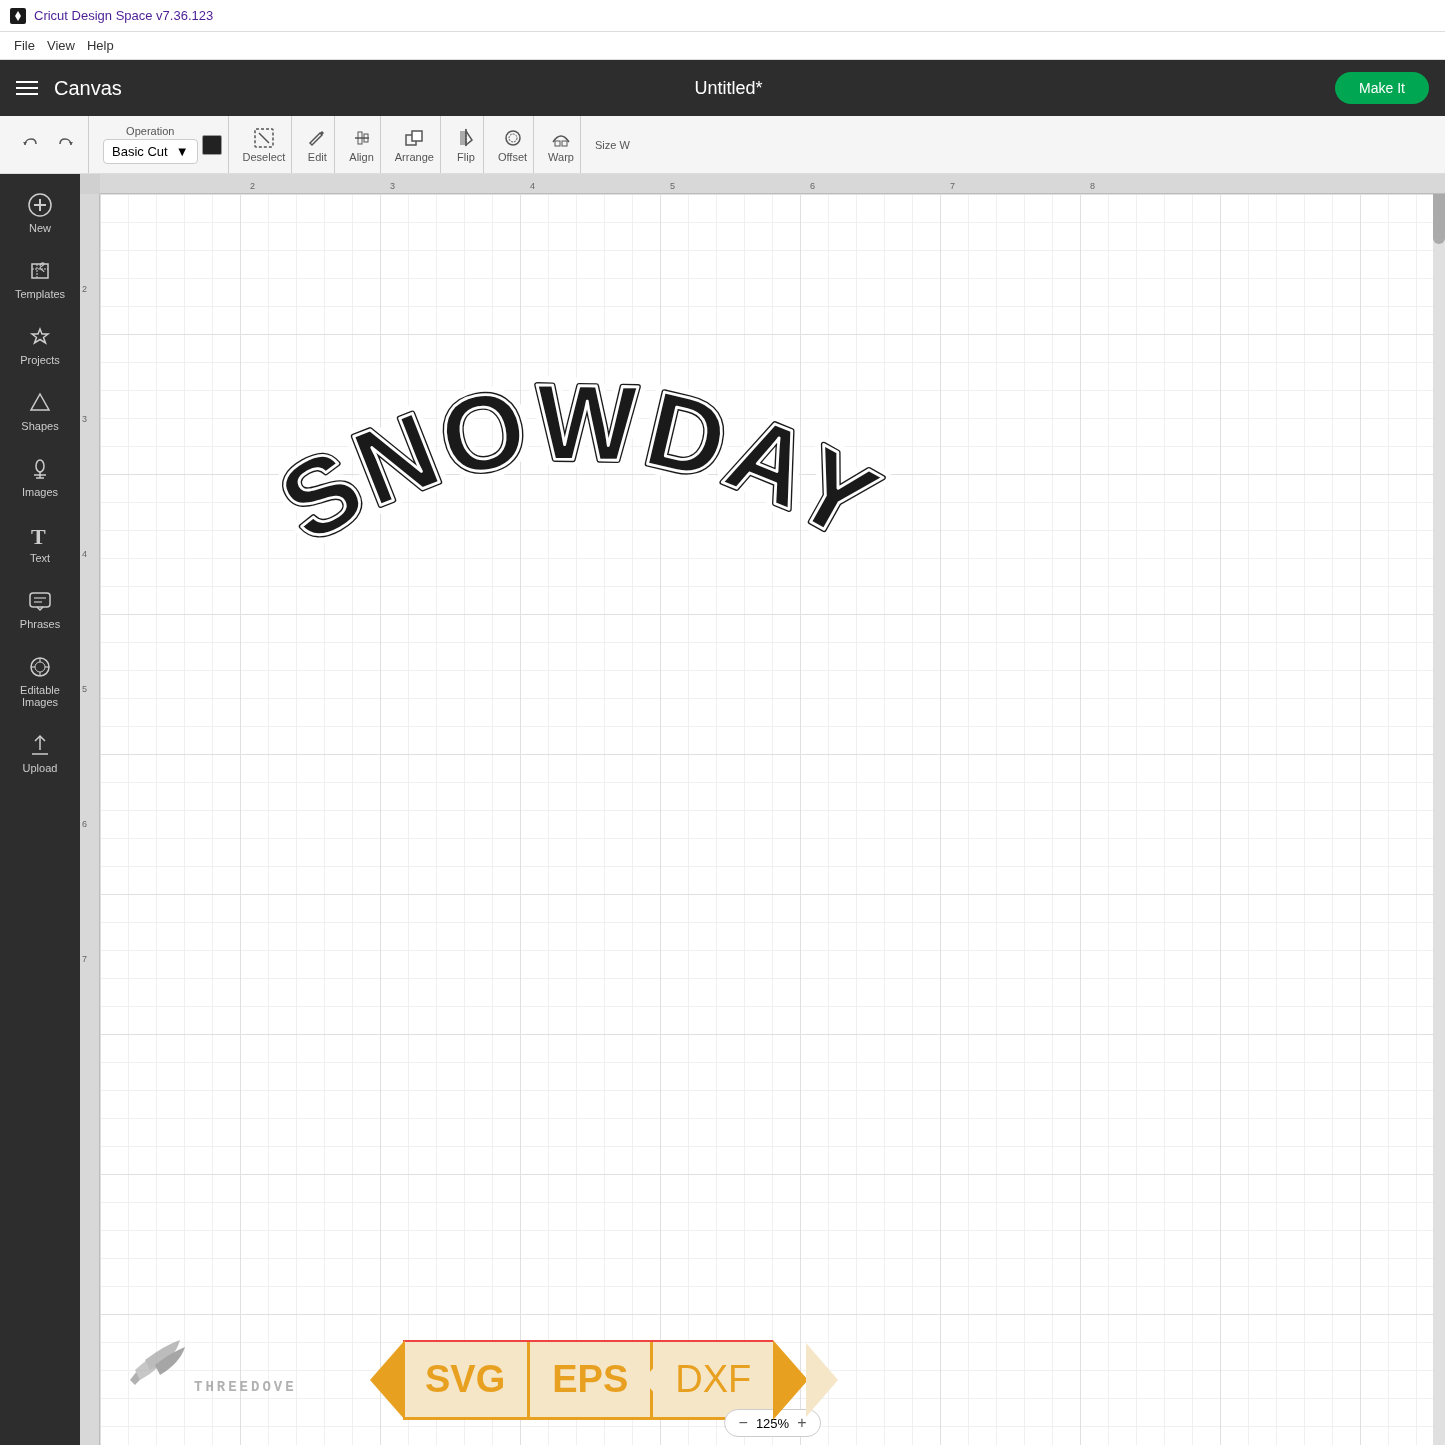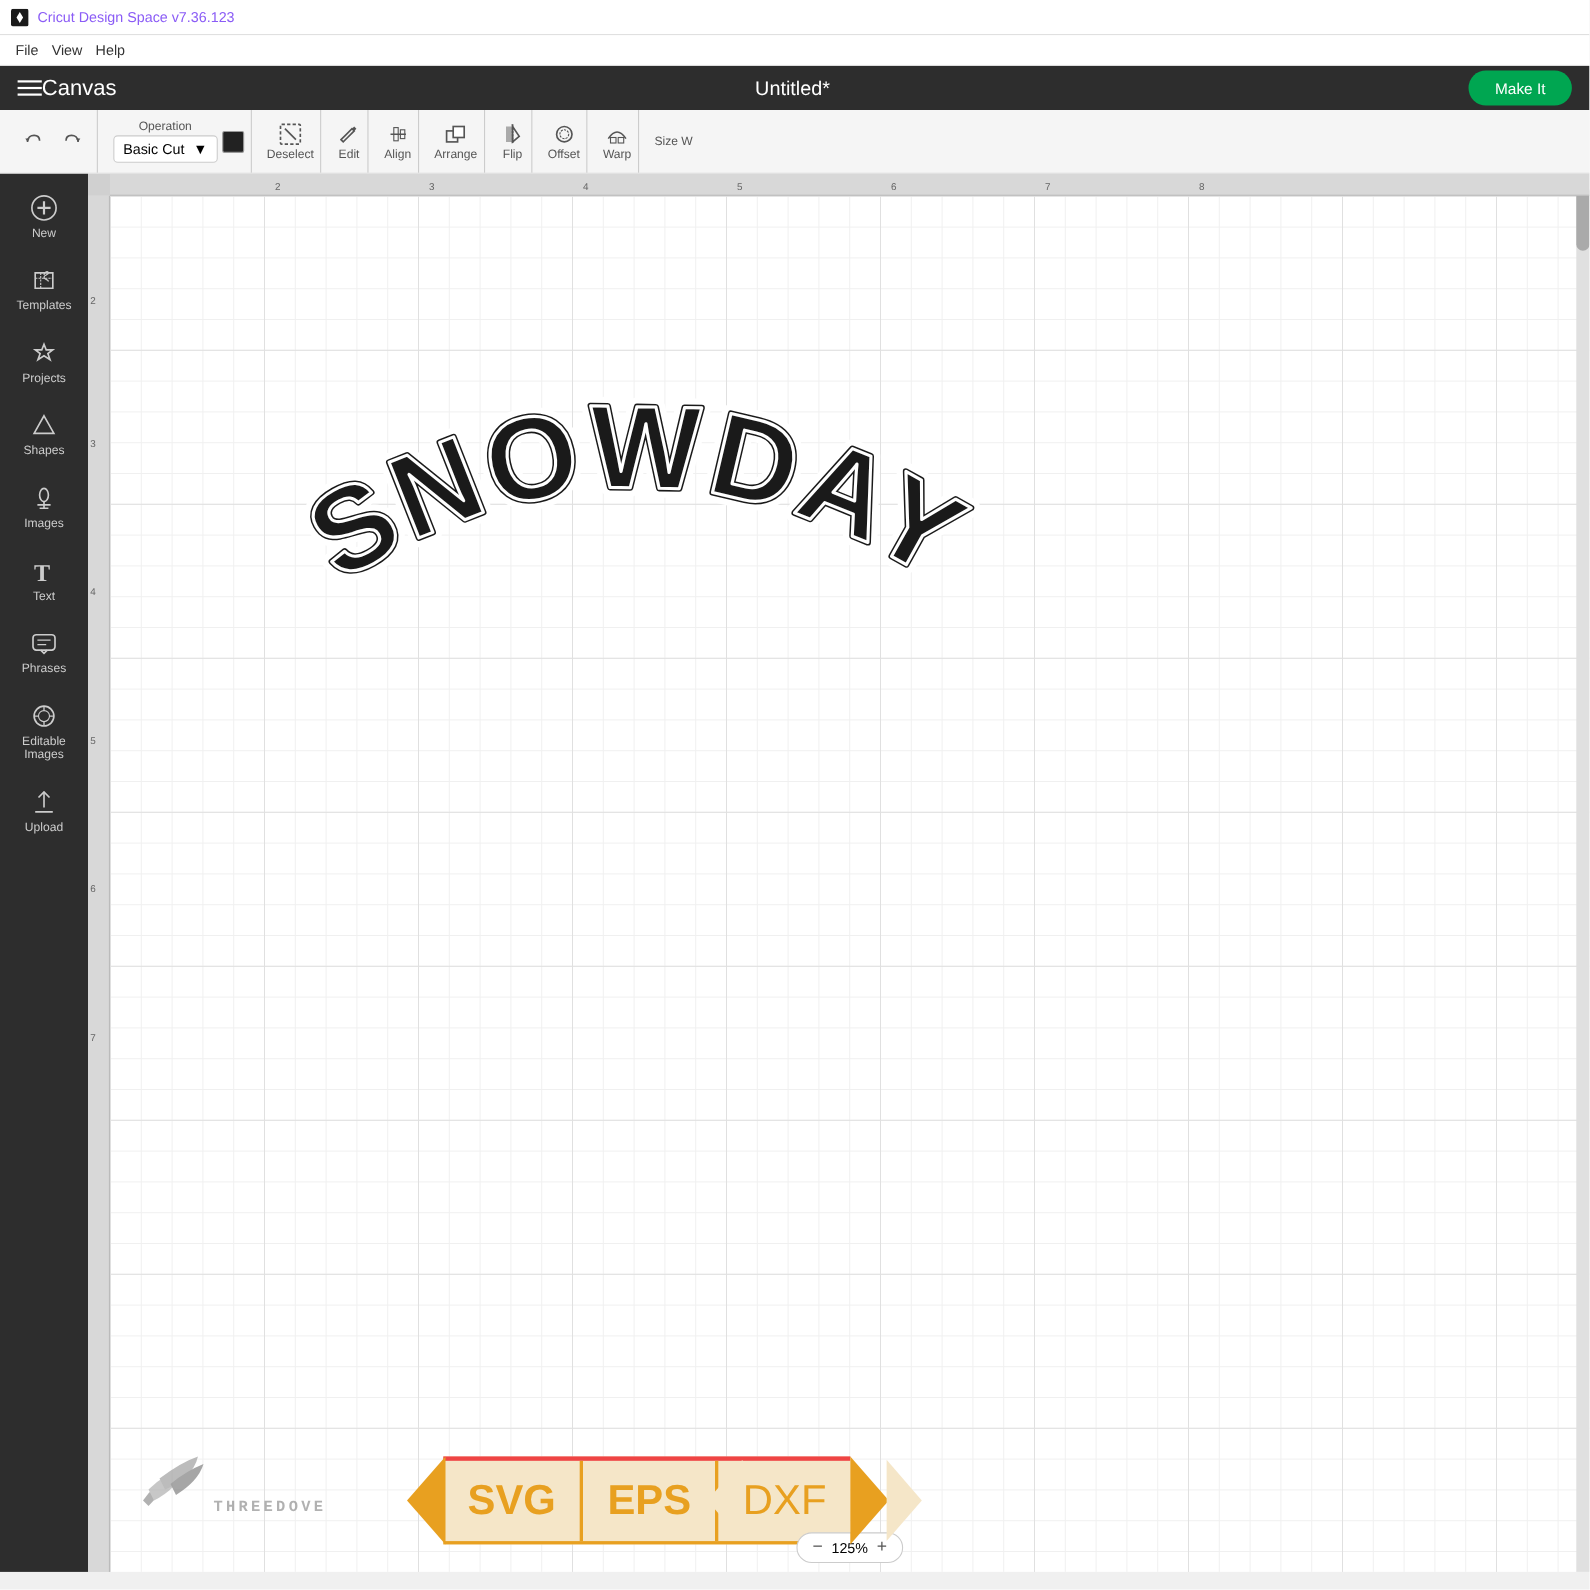--- a/index.html
+++ b/index.html
@@ -6,46 +6,47 @@
     body { width: 1445px; height: 1445px; overflow: hidden; font-family: -apple-system, BlinkMacSystemFont, 'Segoe UI', sans-serif; background: #f0f0f0; }
 
     
     .title-bar {
       height: 32px;
       background: #ffffff;
       display: flex;
       align-items: center;
       padding: 0 10px;
       font-size: 13px;
-      color: #8b5cf6;
+      color: #4c1d95;
       border-bottom: 1px solid #ddd;
       gap: 8px;
     }
 
     
     .menu-bar {
       height: 28px;
       background: #ffffff;
       display: flex;
       align-items: center;
       padding: 0 10px;
       gap: 4px;
       font-size: 13px;
       color: #333;
       border-bottom: 1px solid #ddd;
     }
     .menu-item { cursor: pointer; padding: 2px 4px; }
 
     
     .app-header {
-      height: 40px;
+      height: 56px;
       background: #2d2d2d;
       display: flex;
       align-items: center;
       padding: 0 16px;
+      gap: 16px;
     }
     .hamburger { display: flex; flex-direction: column; gap: 4px; cursor: pointer; }
     .hamburger span { width: 22px; height: 2px; background: white; display: block; }
     .header-spacer { flex: 1; }
     .header-btn {
       background: #00a651;
       color: white;
       border: none;
       border-radius: 20px;
       padding: 8px 24px;
@@ -528,21 +529,21 @@
           <div style="display:flex; flex-direction:column; align-items:flex-start;">
             <span style="font-size:14px; font-weight:700; color:#888; letter-spacing:3px;">THREEDOVE</span>
           </div>
         </div>
 
         <div style="position:absolute; bottom:25px; left:270px; display:flex; align-items:center;">
 
           <div style="width:0;height:0;border-top:40px solid transparent;border-bottom:40px solid transparent;border-right:35px solid #e8a020;position:relative;z-index:2;"></div>
           <div style="width:0;height:0;border-top:37px solid transparent;border-bottom:37px solid transparent;border-right:32px solid #f5e6c8;position:absolute;left:273px;z-index:3;"></div>
 
-          <div style="background:#f5e6c8; border-top:4px solid #ef4444; border-bottom:3px solid #e8a020; display:flex; align-items:center; height:80px; margin-left:-2px;">
+          <div style="background:#f5e6c8; border-top:2px solid #ef4444; border-bottom:3px solid #e8a020; display:flex; align-items:center; height:80px; margin-left:-2px;">
             <span style="font-size:38px; font-weight:900; color:#e8a020; padding:0 22px; border-right:3px solid #e8a020; height:100%; display:flex; align-items:center;">SVG</span>
             <span style="font-size:38px; font-weight:900; color:#e8a020; padding:0 22px; border-right:3px solid #e8a020; height:100%; display:flex; align-items:center;">EPS</span>
             <span style="font-size:38px; font-weight:400; color:#e8a020; padding:0 22px; height:100%; display:flex; align-items:center;">DXF</span>
           </div>
 
           <div style="width:0;height:0;border-top:40px solid transparent;border-bottom:40px solid transparent;border-left:35px solid #e8a020;position:relative;z-index:2;"></div>
           <div style="width:0;height:0;border-top:37px solid transparent;border-bottom:37px solid transparent;border-left:32px solid #f5e6c8;position:absolute;right:-30px;z-index:3;"></div>
         </div>
 
         <div style="position:absolute; bottom:8px; left:50%; transform:translateX(-50%); display:flex; align-items:center; gap:8px; background:white; border:1px solid #ccc; border-radius:20px; padding:4px 14px; font-size:13px;">

